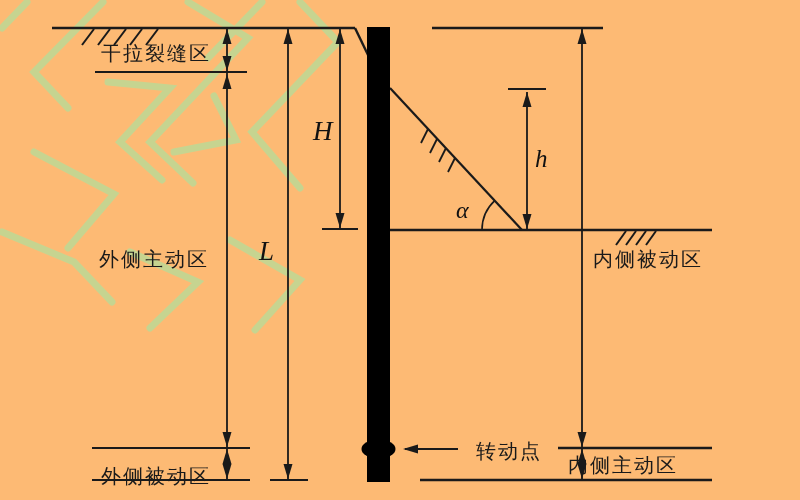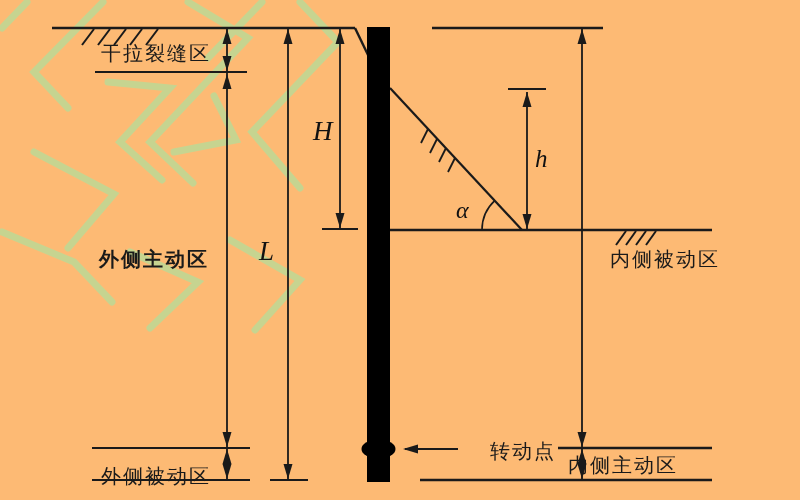--- a/index.html
+++ b/index.html
@@ -124,29 +124,29 @@
       <polygon points="582,479 577.5,464 586.5,464"></polygon>
       <polygon points="403,449 418,444.5 418,453.5"></polygon>
     </g>
 
     <rect x="367" y="27" width="23" height="455" fill="#000000"></rect>
     <ellipse cx="378.5" cy="449" rx="17" ry="9.5" fill="#000000"></ellipse>
   </svg>
 
   <span class="lbl" style="left:101px;top:43px;">干拉裂缝区</span>
 
-  <span class="lbl" style="left:99px;top:249px;font-weight:bold;">外侧主动区</span>
+  <span class="lbl" style="left:99px;top:249px;">外侧主动区</span>
 
   <span class="lbl" style="left:101px;top:453px;margin-top:13px;">外侧被动区</span>
 
-  <span class="lbl" style="left:593px;top:249px;margin-left:17px;">内侧被动区</span>
+  <span class="lbl" style="left:593px;top:249px;">内侧被动区</span>
 
   <span class="lbl" style="left:568px;top:455px;">内侧主动区</span>
 
-  <span class="lbl" style="left:490px;top:441px;">转动点</span>
+  <span class="lbl" style="left:476px;top:441px;">转动点</span>
 
   <span class="dimvar" style="left:313px;top:118px;">H</span>
 
   <span class="dimvar" style="left:259px;top:238px;">L</span>
 
   <span class="dimvar" style="left:535px;top:146px;font-size:25px;">h</span>
 
   <span class="dimvar" style="left:456px;top:198px;font-size:24px;">α</span>
 
 </div>

